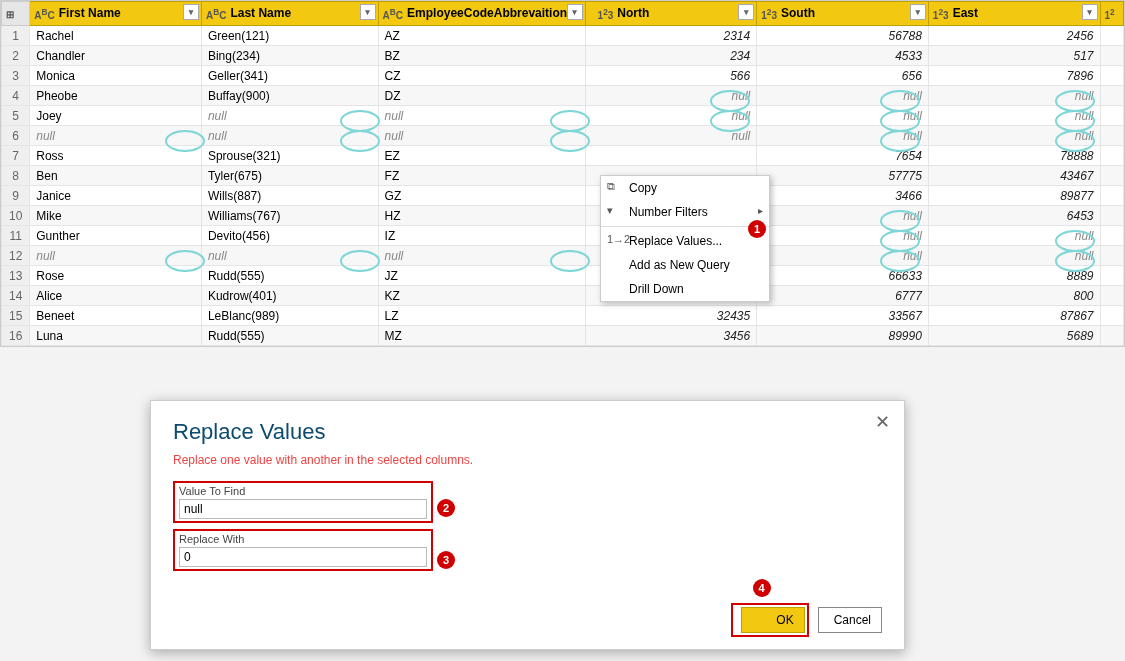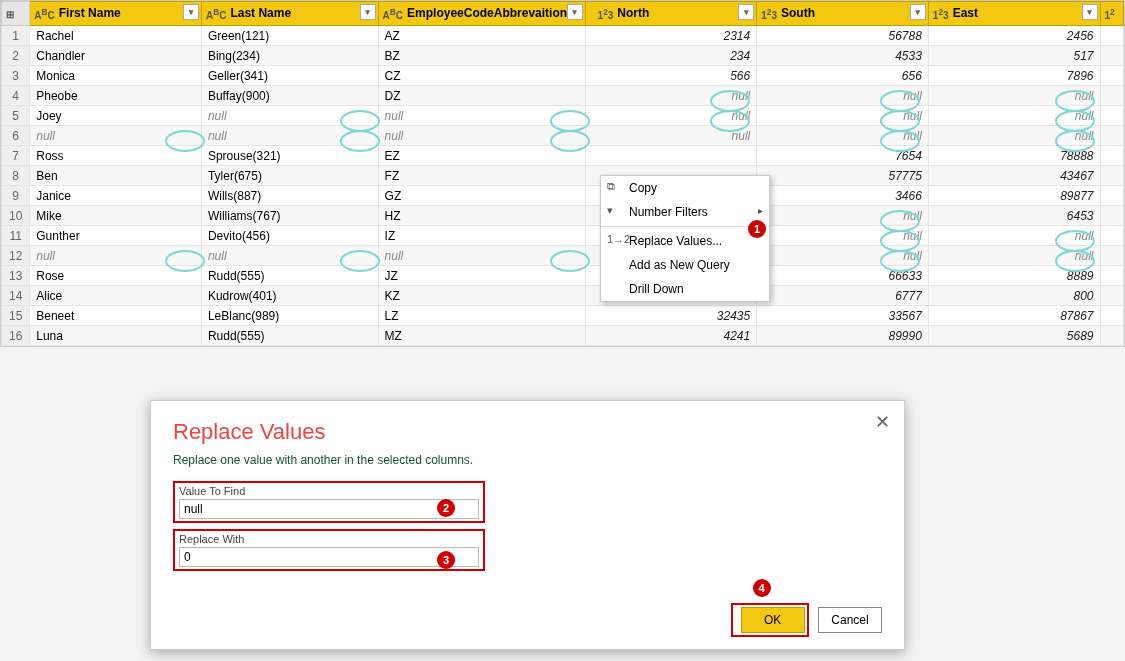--- a/index.html
+++ b/index.html
@@ -114,45 +114,45 @@
     position:absolute;
     left:150px; top:400px;
     width:755px; height:250px;
     background:#fff;
     border:1px solid #ccc;
     box-shadow:0 3px 12px rgba(0,0,0,0.3);
     padding:18px 22px;
     z-index:5;
   }
   .dialog h2{
-    font-weight:300;font-size:22px;color:#ef4444;margin:0 0 8px 0;
-  }
-  .dialog p.sub{font-size:12px;color:#14532d;margin:0 0 14px 0;}
+    font-weight:300;font-size:22px;color:#0c4a6e;margin:0 0 8px 0;
+  }
+  .dialog p.sub{font-size:12px;color:#ef4444;margin:0 0 14px 0;}
   .close-x{
     position:absolute;right:14px;top:10px;
     font-size:18px;color:#666;cursor:pointer;
   }
   .field-wrap{
     border:2px solid #d10000;
     padding:2px 4px;
     margin-bottom:6px;
-    width:312px;
+    width:260px;
     position:relative;
   }
   .field-wrap label{display:block;font-size:11px;color:#444;margin-bottom:2px;}
   .field-wrap input{
     width:100%;border:1px solid #bbb;height:20px;
     font-size:12px;padding:1px 4px;
   }
   .btns{position:absolute;right:22px;bottom:12px;}
   .btn{
     display:inline-block;min-width:64px;height:26px;
     border:1px solid #888;padding:0 10px;
     font-size:12px;cursor:pointer;
-    text-align:center;line-height:24px;margin-left:6px;
+    text-align:right;line-height:24px;margin-left:6px;
     background:#fff;
   }
   .btn.primary{background:#f2c811;border-color:#bfa000;}
   .ok-frame{border:2px solid #d10000;display:inline-block;padding:2px;}
 </style>
 </head>
 <body>
 
 <div class="grid-wrap">
 <table class="data">
@@ -317,21 +317,21 @@
           <td class="num">32435</td>
           <td class="num">33567</td>
           <td class="num">87867</td>
           <td></td>
         </tr>
         <tr>
           <td class="rownum">16</td>
           <td>Luna</td>
           <td>Rudd(555)</td>
           <td>MZ</td>
-          <td class="num">4241</td>
+          <td class="num">3456</td>
           <td class="num">89990</td>
           <td class="num">5689</td>
           <td></td>
         </tr>
       </tbody>
 </table>
 </div>
 
 <div class="ctx">
   <div class="ctx-item"><span class="mi">⧉</span><span>Copy</span></div>

